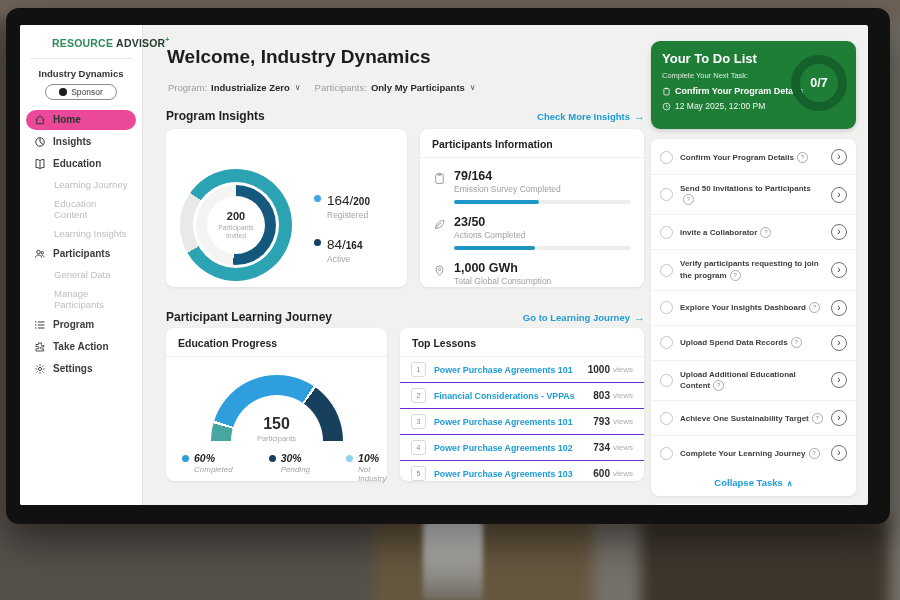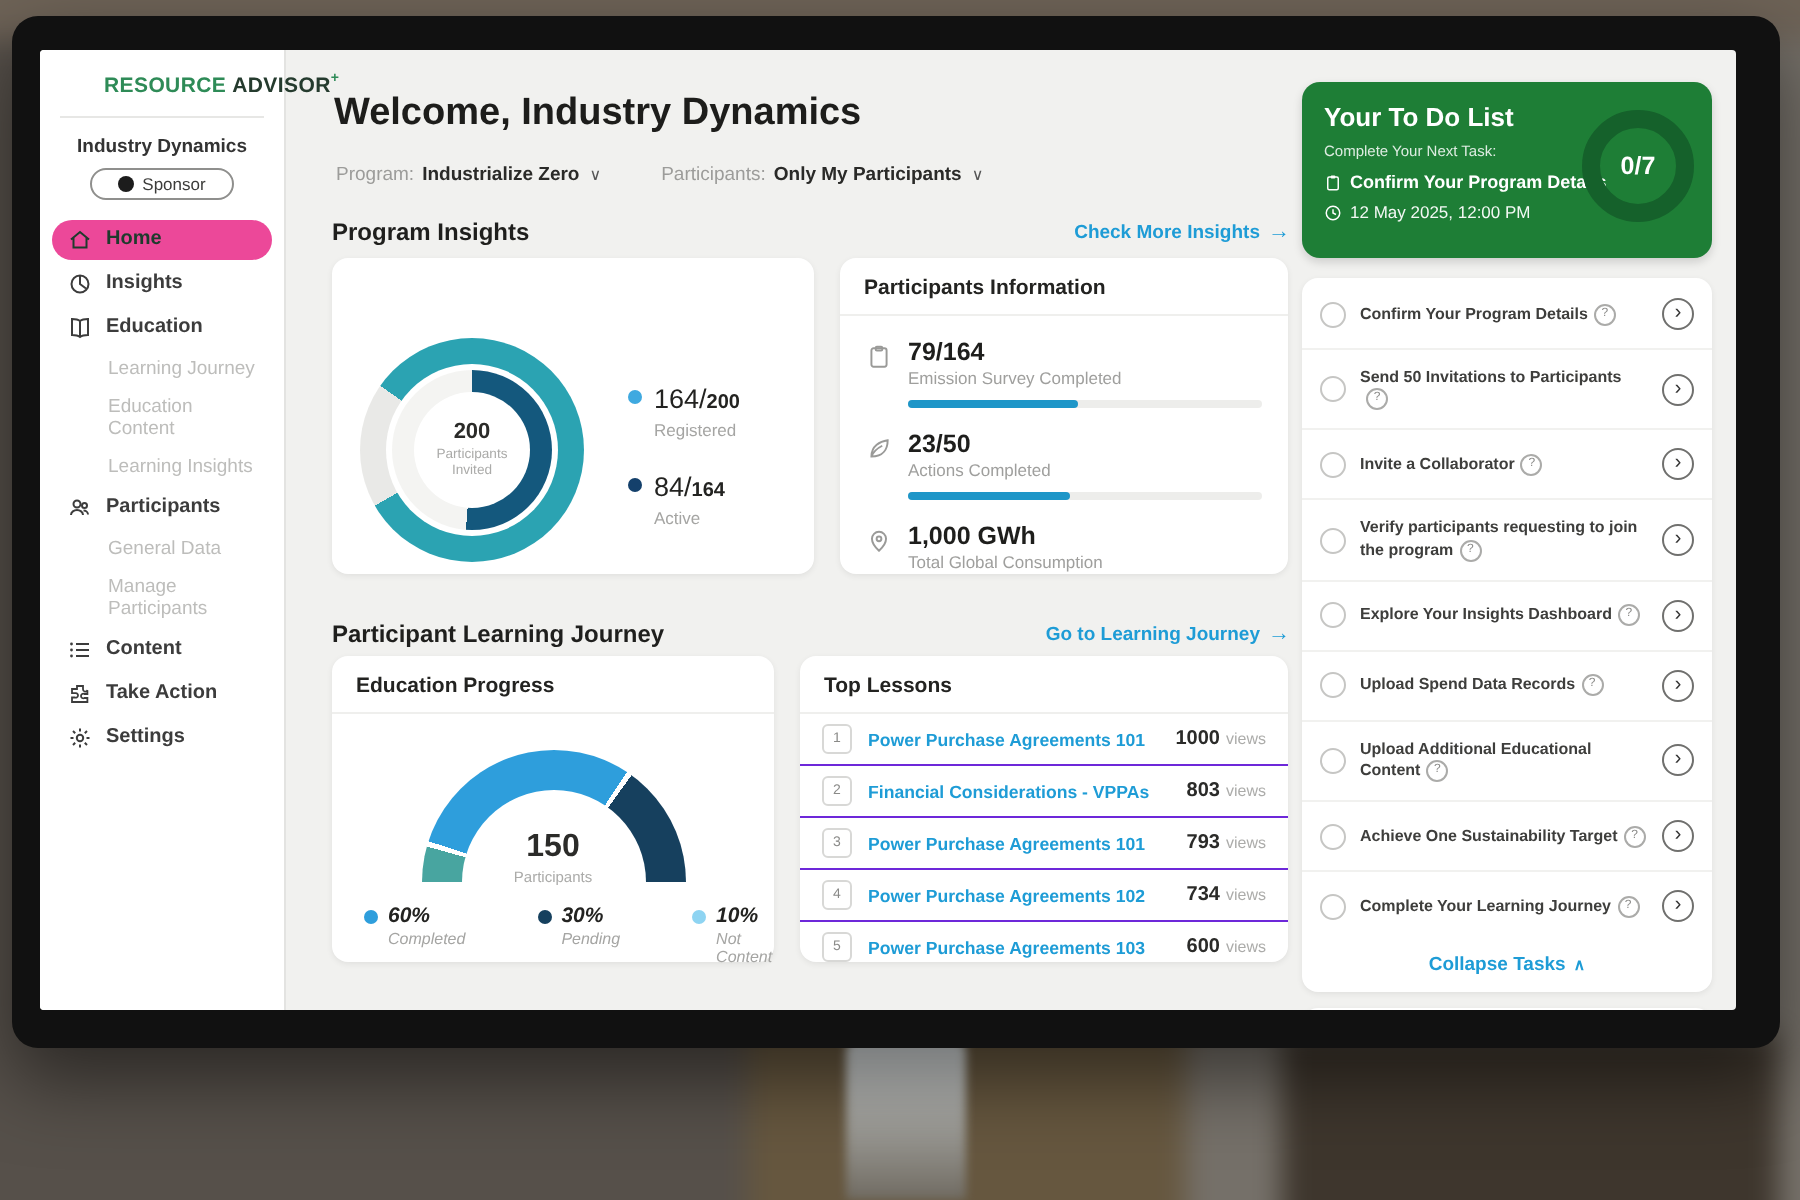--- a/index.html
+++ b/index.html
@@ -39,21 +39,21 @@
             font-size:10px;font-weight:bold;color:#3C3C3C;cursor:default;}
   .nav-item.active{background:#ec4899;color:#1E3B2C;}
   .nav-item.sub{padding:3px 8px 3px 28px;color:#BDBDBB;font-weight:normal;font-size:9.5px;}
   .nav-ic{width:12px;height:12px;flex-shrink:0;color:#3C3C3C;display:inline-block;}
   .nav-item.active .nav-ic{color:#1E3B2C;}
   .nav-ic svg{width:12px;height:12px;display:block;}
 
   
   .main{position:absolute;left:146px;top:0;width:479px;height:100%;}
   .h1{position:absolute;left:1px;top:21px;font-size:19px;font-weight:bold;color:#1d1d1b;}
-  .filters{position:absolute;left:2px;top:57px;display:flex;gap:30px;align-items:center;}
+  .filters{position:absolute;left:2px;top:57px;display:flex;gap:14px;align-items:center;}
   .filter{display:flex;align-items:center;}
   .f-label{font-size:9.5px;color:#9C9C9A;}
   .f-value{font-size:9.5px;font-weight:bold;color:#2A2A28;margin-left:4px;}
   .chev{font-size:8px;color:#555;margin-left:5px;}
   .sec{position:absolute;left:0;width:100%;display:flex;justify-content:space-between;align-items:center;}
   .sec1{top:84px;} .sec2{top:285px;}
   .sec-title{font-size:12px;font-weight:bold;color:#1f1f1d;}
   .sec-link{font-size:9.5px;font-weight:bold;color:#1E9CD6;display:flex;align-items:center;gap:4px;cursor:pointer;}
   .arr{font-size:11px;}
   .cards{position:absolute;left:0;display:flex;gap:13px;}
@@ -219,21 +219,21 @@
           </div>
           <div class="nav-item">
             <span class="nav-ic">
               <svg viewBox="0 0 24 24">
                 <path d="M8 6h13M8 12h13M8 18h13" stroke="currentColor" stroke-width="2"></path>
                 <circle cx="3.5" cy="6" r="1.4" fill="currentColor"></circle>
                 <circle cx="3.5" cy="12" r="1.4" fill="currentColor"></circle>
                 <circle cx="3.5" cy="18" r="1.4" fill="currentColor"></circle>
               </svg>
             </span>
-            <span class="nav-lab">Content</span>
+            <span class="nav-lab">Program</span>
           </div>
           <div class="nav-item">
             <span class="nav-ic">
               <svg viewBox="0 0 24 24">
                 <path d="M9 4h6v3.2a2.3 2.3 0 0 0 4.4 1V12h-3a2.3 2.3 0 1 0 0 4h3v4H4v-4.5h2.8a2.3 2.3 0 1 0 1-4.4H4V7h5z" fill="none" stroke="currentColor" stroke-width="1.8"></path>
               </svg>
             </span>
             <span class="nav-lab">Take Action</span>
           </div>
           <div class="nav-item">
@@ -381,21 +381,21 @@
                   <span class="gl-dot" style="background: rgb(22, 64, 94);"></span>
                   <span class="gl-val">30%</span>
                 </div>
                 <div class="gl-lab">Pending</div>
               </div>
               <div>
                 <div class="gl-line">
                   <span class="gl-dot" style="background: rgb(142, 212, 242);"></span>
                   <span class="gl-val">10%</span>
                 </div>
-                <div class="gl-lab">Not Content</div>
+                <div class="gl-lab">Not Industry</div>
               </div>
             </div>
         </div>
 
         <div class="card c-lessons">
           <div class="card-title">Top Lessons</div>
           <div id="lessons-rows">
               <div class="lesson-row">
                 <span class="rank">1</span>
                 <span class="lesson-title">Power Purchase Agreements 101</span>

